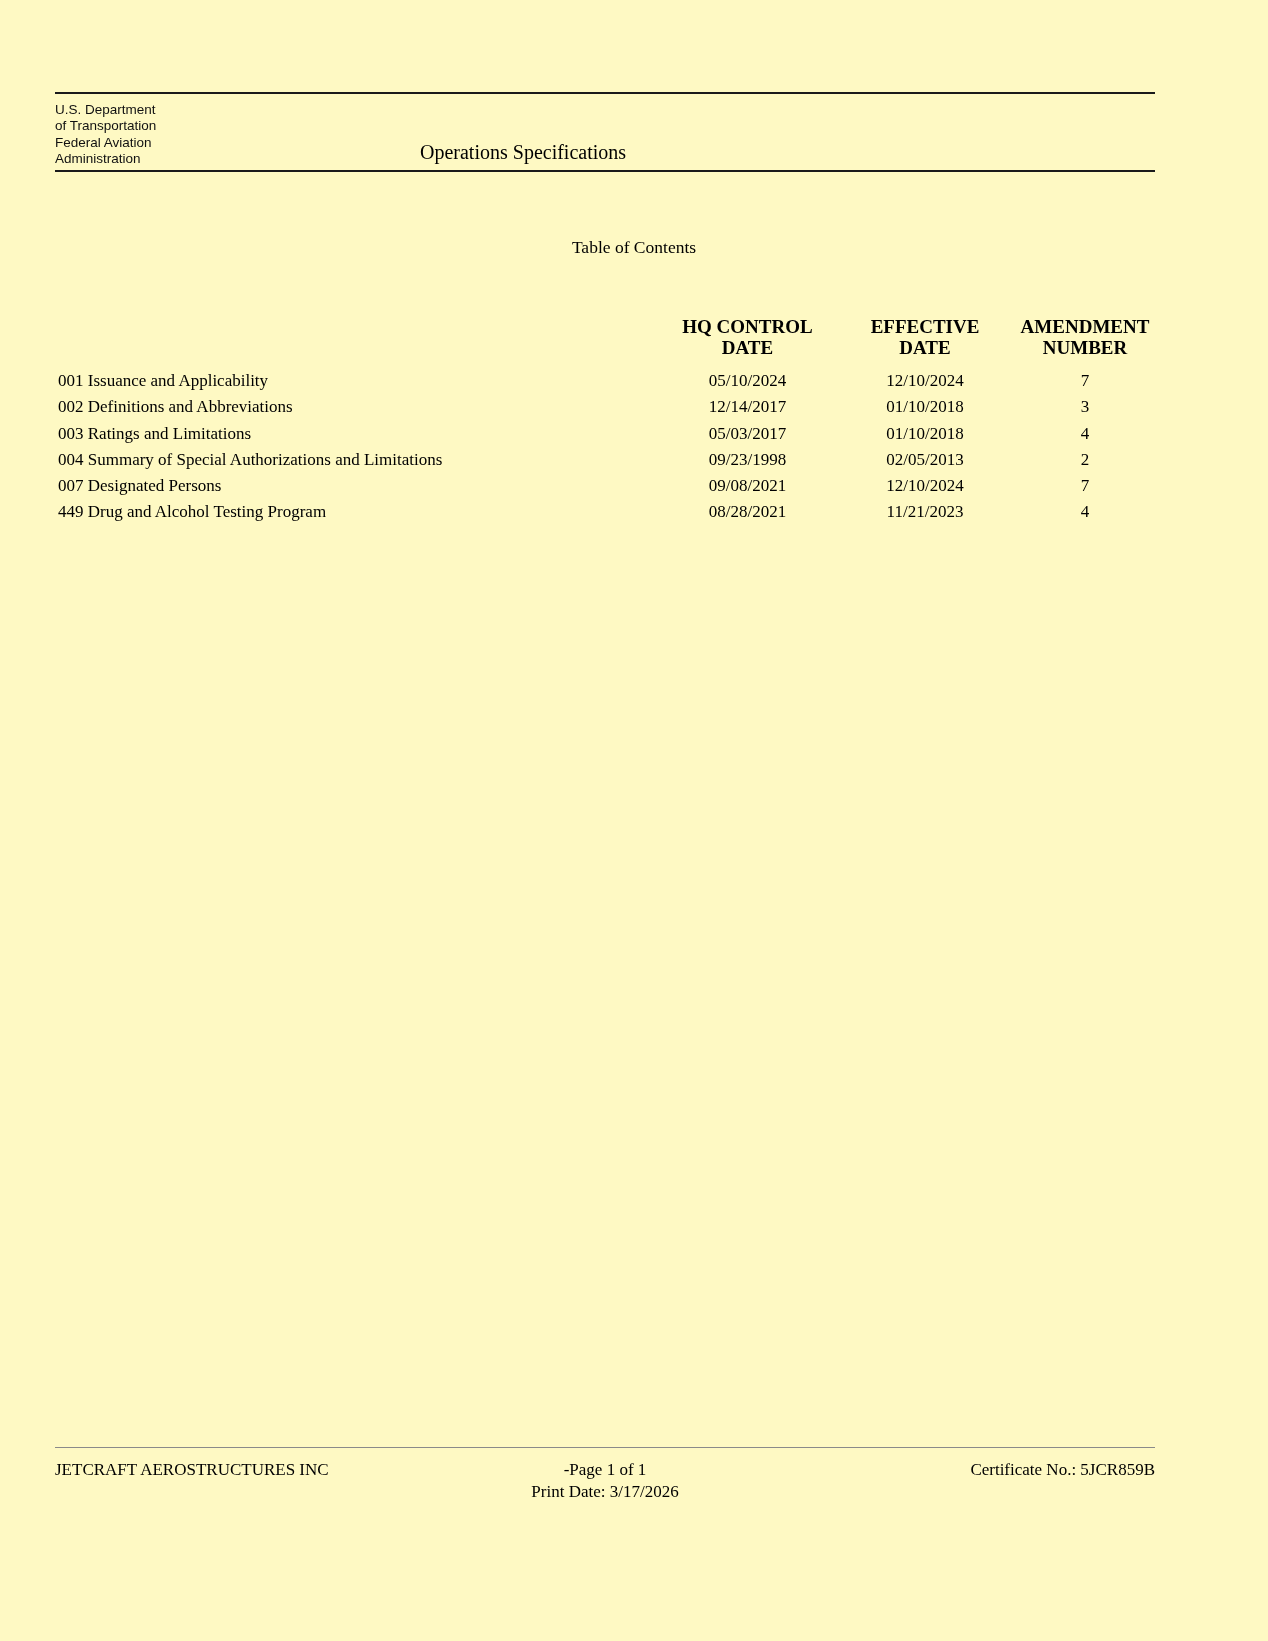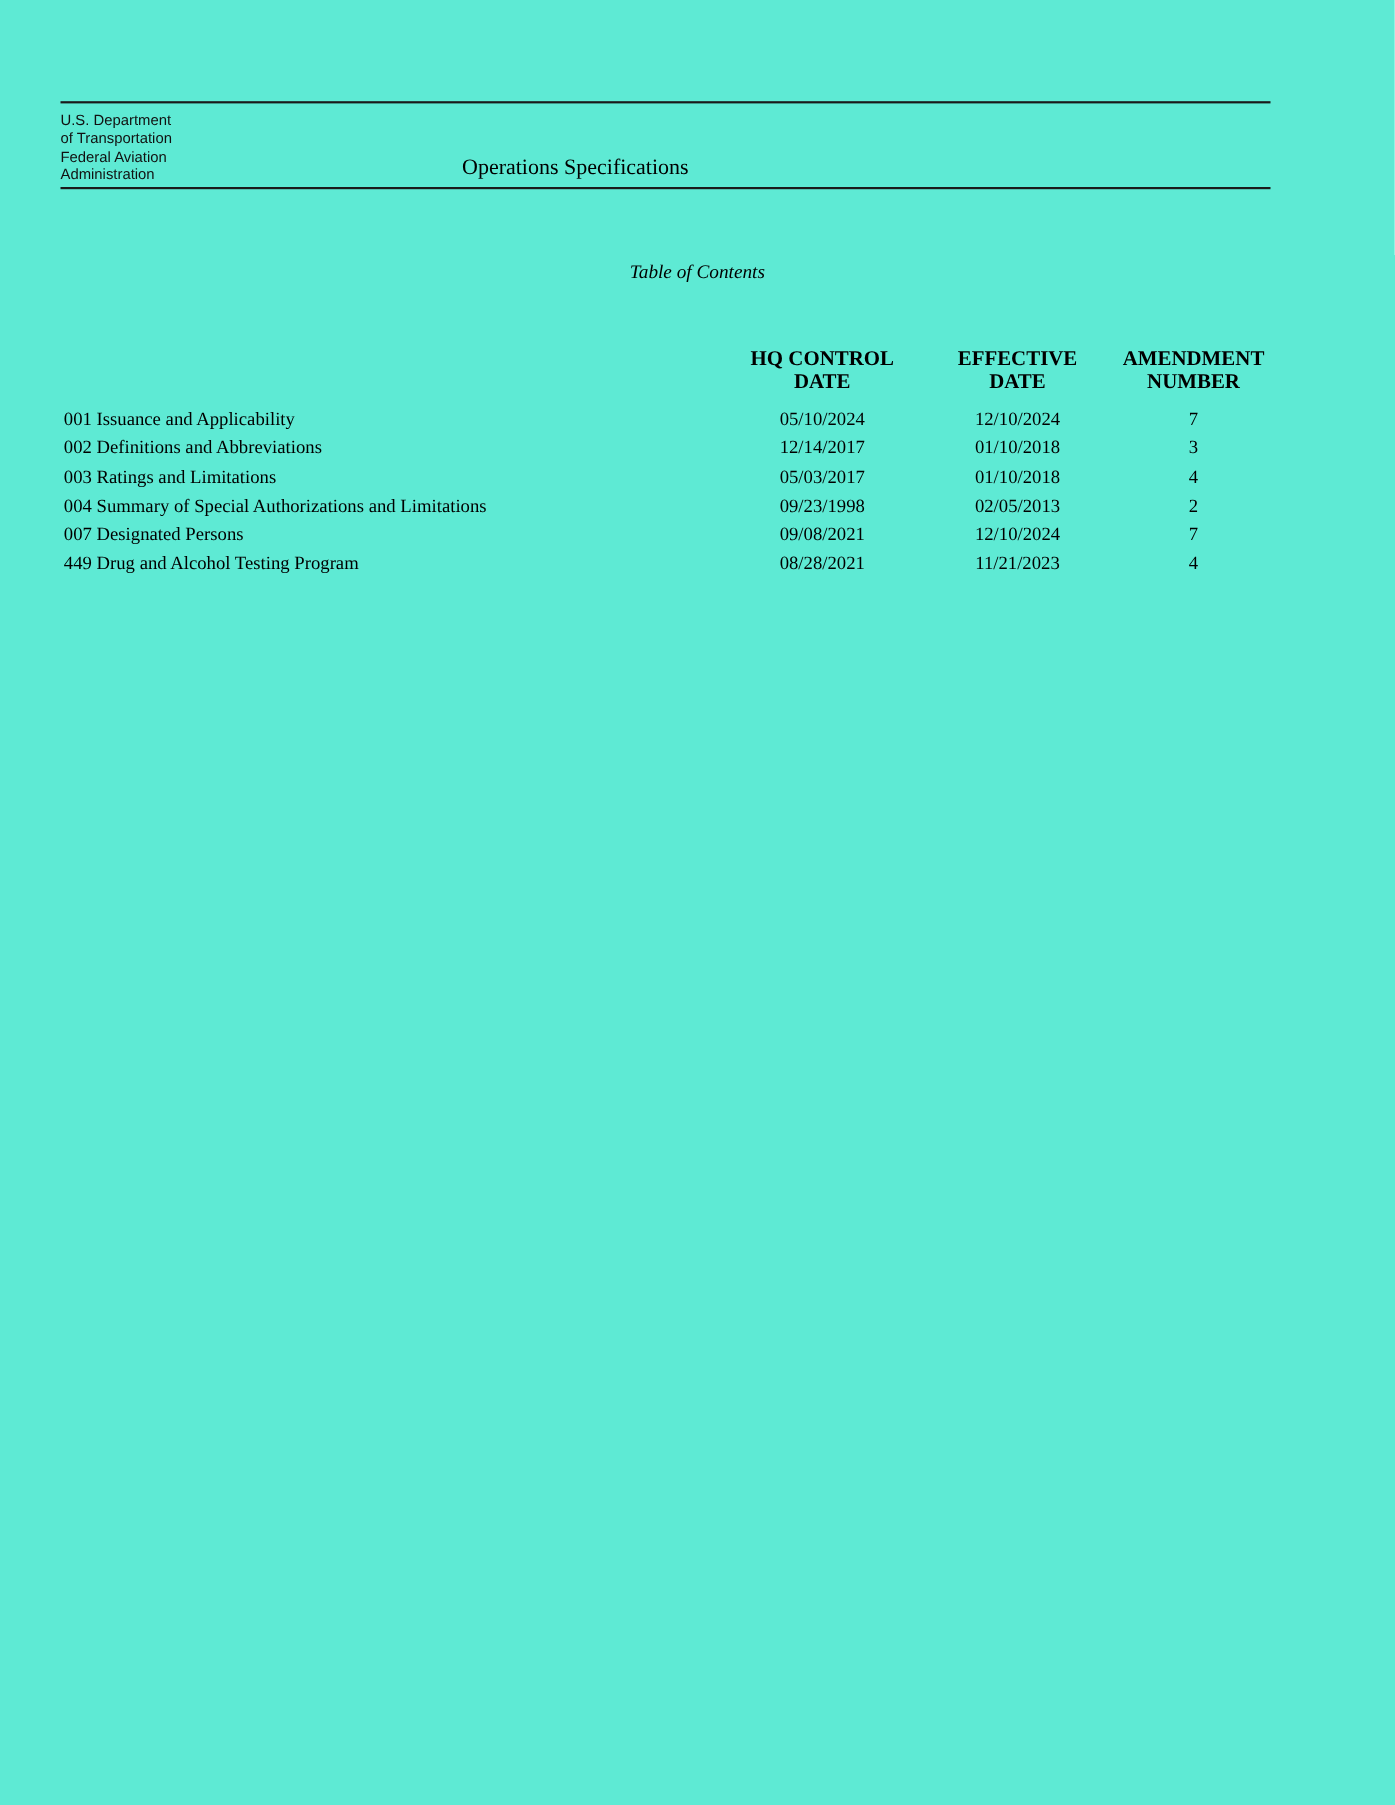--- a/index.html
+++ b/index.html
@@ -8,21 +8,21 @@
     background: #ffffff;
   }
   body {
     font-family: "Liberation Serif", serif;
     color: #000000;
   }
   .page {
     position: relative;
     width: 1268px;
     height: 1641px;
-    background: #5eead4;
+    background: #fef9c3;
     box-sizing: border-box;
     overflow: hidden;
   }
 
   
   .header {
     position: absolute;
     left: 55px;
     top: 92px;
     width: 1100px;
@@ -61,21 +61,20 @@
   }
 
   
   .toc-title {
     position: absolute;
     top: 237px;
     left: 0;
     width: 1268px;
     text-align: center;
     font-size: 17.5px;
-    font-style: italic;
   }
   .part-title {
     position: absolute;
     top: 276px;
     left: 0;
     width: 1268px;
     text-align: center;
     font-size: 17.5px;
   }
 
@@ -229,14 +228,25 @@
       </tr>
       <tr>
         <td class="c-title">449 Drug and Alcohol Testing Program</td>
         <td class="c-hq">08/28/2021</td>
         <td class="c-eff">11/21/2023</td>
         <td class="c-amd">4</td>
       </tr>
     </tbody>
   </table>
 
+  <div class="footer">
+    <div class="footer-rule"></div>
+    <div class="footer-body">
+      <div class="footer-left">JETCRAFT AEROSTRUCTURES INC</div>
+      <div class="footer-center">
+        <span class="pageline">-Page 1 of 1</span>
+        <span class="printline">Print Date: 3/17/2026</span>
+      </div>
+      <div class="footer-right">Certificate No.: 5JCR859B</div>
+    </div>
+  </div>
 
 </div>
 
 </body></html>

